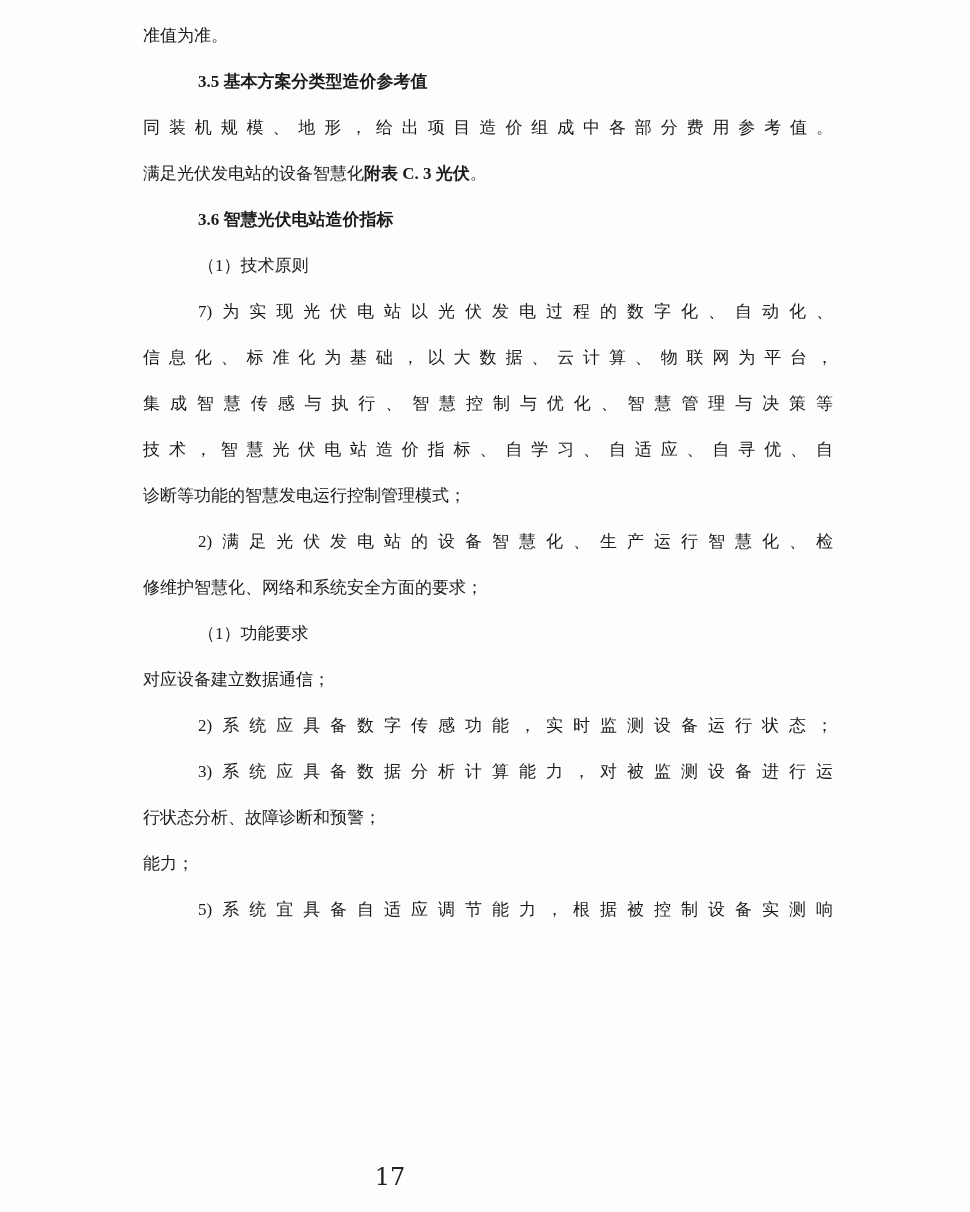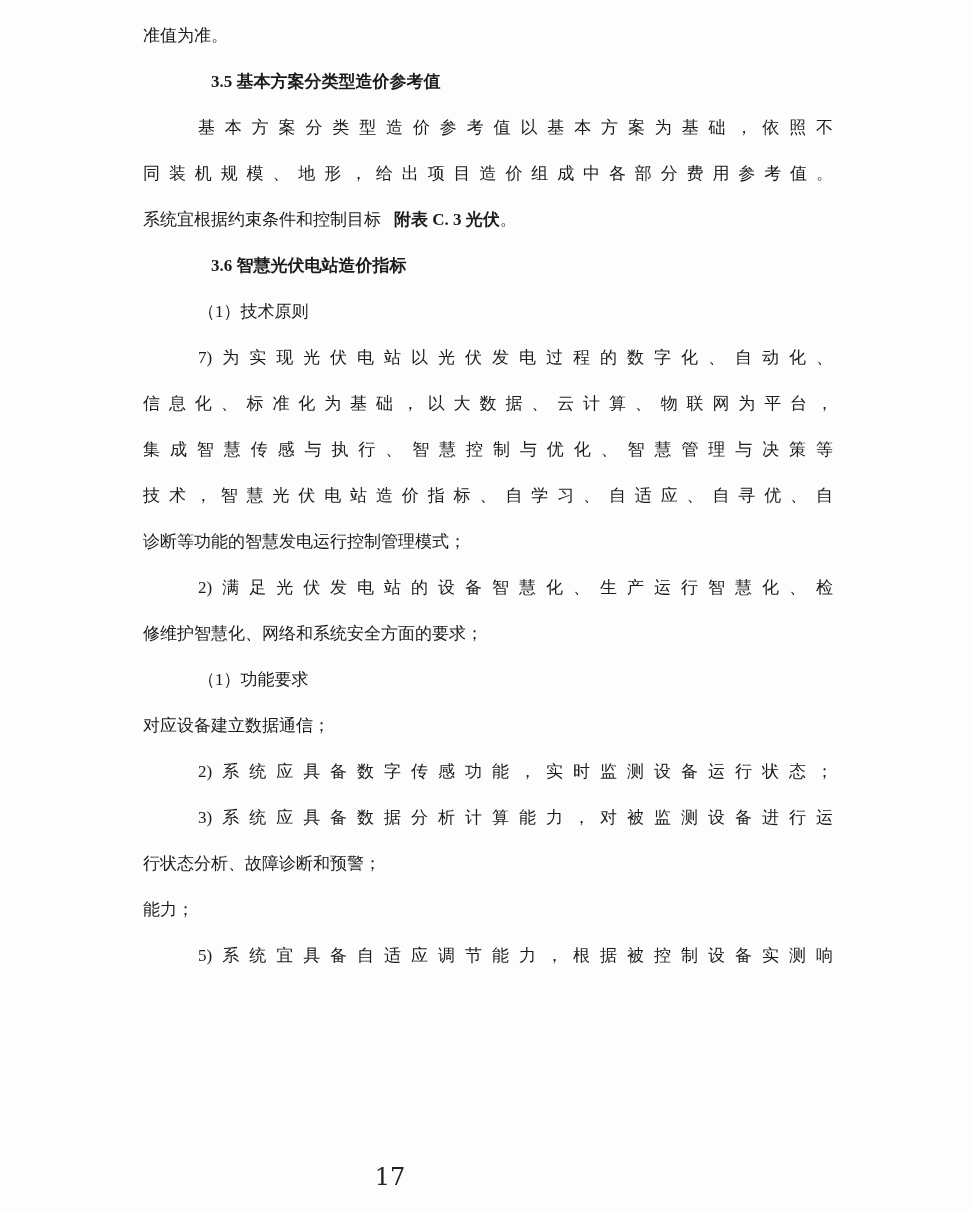--- a/index.html
+++ b/index.html
@@ -28,41 +28,40 @@
     text-align: left;
     font-family: Liberation Serif, serif;
   }
   .tline.justify {
     text-align: justify;
     text-align-last: justify;
     text-justify: inter-character;
   }
   .tline.indent { text-indent: 55px; }
   .tline.heading { font-weight: bold; }
-  .tline span.bold { font-weight: bold; margin-left: 13px; }
+  .tline span.bold { font-weight: bold; }
   .page-number {
     position: absolute;
     left: 0; top: 1162px;
     width: 780px;
     text-align: center;
     font-size: 24px;
     line-height: 30px;
     color: #222;
   }
 </style>
 </head>
 <body>
 
 <div class="page">
   <div class="text-block">
       <div class="tline"><span class="">准值为准。</span></div>
       <div class="tline indent heading"><span class="bold">3.5 基本方案分类型造价参考值</span></div>
-      <div class="tline indent justify"><span class="">基本方案分类型造价参考值以基本方案为基础，依照不</span></div>
       <div class="tline justify"><span class="">同装机规模、地形，给出项目造价组成中各部分费用参考值。</span></div>
-      <div class="tline"><span class="">系统宜根据约束条件和控制目标</span><span class="bold">附表 C. 3 光伏</span><span class="">。</span></div>
+      <div class="tline"><span class="">满足光伏发电站的设备智慧化</span><span class="bold">附表 C. 3 光伏</span><span class="">。</span></div>
       <div class="tline indent heading"><span class="bold">3.6 智慧光伏电站造价指标</span></div>
       <div class="tline indent"><span class="">（1）技术原则</span></div>
       <div class="tline indent justify"><span class="">7)为实现光伏电站以光伏发电过程的数字化、自动化、</span></div>
       <div class="tline justify"><span class="">信息化、标准化为基础，以大数据、云计算、物联网为平台，</span></div>
       <div class="tline justify"><span class="">集成智慧传感与执行、智慧控制与优化、智慧管理与决策等</span></div>
       <div class="tline justify"><span class="">技术，智慧光伏电站造价指标、自学习、自适应、自寻优、自</span></div>
       <div class="tline"><span class="">诊断等功能的智慧发电运行控制管理模式；</span></div>
       <div class="tline indent justify"><span class="">2)满足光伏发电站的设备智慧化、生产运行智慧化、检</span></div>
       <div class="tline"><span class="">修维护智慧化、网络和系统安全方面的要求；</span></div>
       <div class="tline indent"><span class="">（1）功能要求</span></div>

